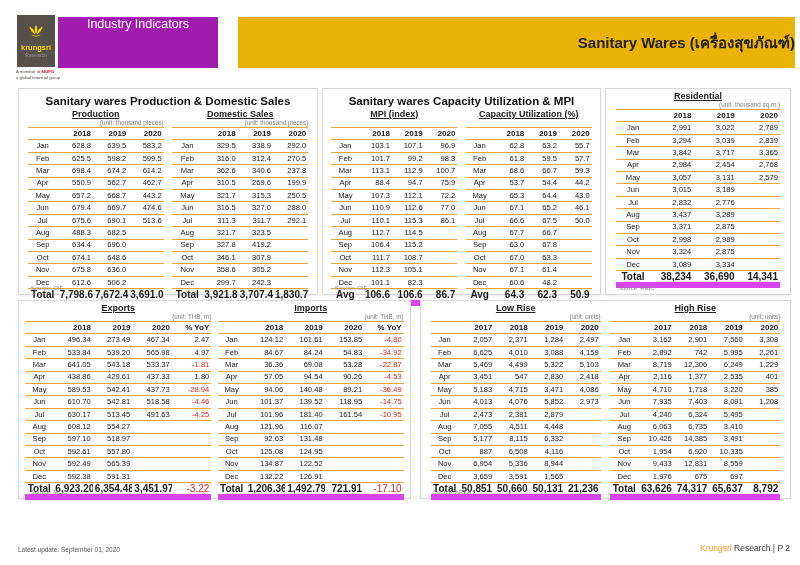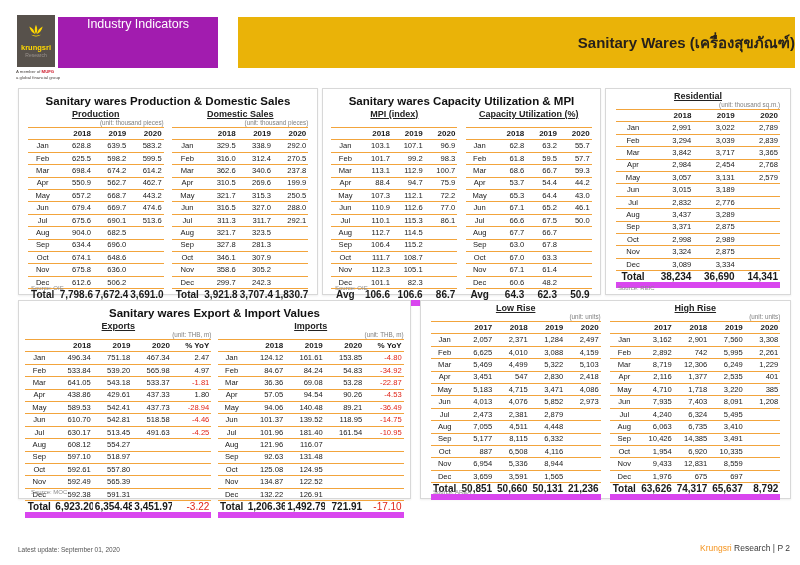--- a/index.html
+++ b/index.html
@@ -138,21 +138,21 @@
                 <td>474.6</td>
               </tr>
               <tr>
                 <td class="mon">Jul</td>
                 <td>675.6</td>
                 <td>690.1</td>
                 <td>513.6</td>
               </tr>
               <tr>
                 <td class="mon">Aug</td>
-                <td>904.0</td>
+                <td>488.3</td>
                 <td>682.5</td>
                 <td></td>
               </tr>
               <tr>
                 <td class="mon">Sep</td>
                 <td>634.4</td>
                 <td>696.0</td>
                 <td></td>
               </tr>
               <tr>
@@ -243,21 +243,21 @@
               </tr>
               <tr>
                 <td class="mon">Aug</td>
                 <td>321.7</td>
                 <td>323.5</td>
                 <td></td>
               </tr>
               <tr>
                 <td class="mon">Sep</td>
                 <td>327.8</td>
-                <td>281.3</td>
+                <td>419.2</td>
                 <td></td>
               </tr>
               <tr>
                 <td class="mon">Oct</td>
                 <td>346.1</td>
                 <td>307.9</td>
                 <td></td>
               </tr>
               <tr>
                 <td class="mon">Nov</td>
@@ -588,41 +588,40 @@
               </tr>
             </tfoot>
           </table>
         </div>
     </div>
   </div>
   <div class="src">Source: REIC</div>
 </div>
 
 <div id="p4" class="panel">
-  <div class="ptitle">Sanitary wares Export &amp; Import Values</div>
   <div class="tables">
     <div class="tblk">
       <div class="tname">Exports</div>
       <div class="unit">(unit: THB, m)</div>
       <div>
           <table>
             <thead>
               <tr>
                 <th class="mon"></th>
                 <th>2018</th>
                 <th>2019</th>
                 <th>2020</th>
                 <th>% YoY</th>
               </tr>
             </thead>
             <tbody>
               <tr>
                 <td class="mon">Jan</td>
                 <td>496.34</td>
-                <td>751.18</td>
+                <td>273.49</td>
                 <td>467.34</td>
                 <td>2.47</td>
               </tr>
               <tr>
                 <td class="mon">Feb</td>
                 <td>533.84</td>
                 <td>539.20</td>
                 <td>565.98</td>
                 <td>4.97</td>
               </tr>

